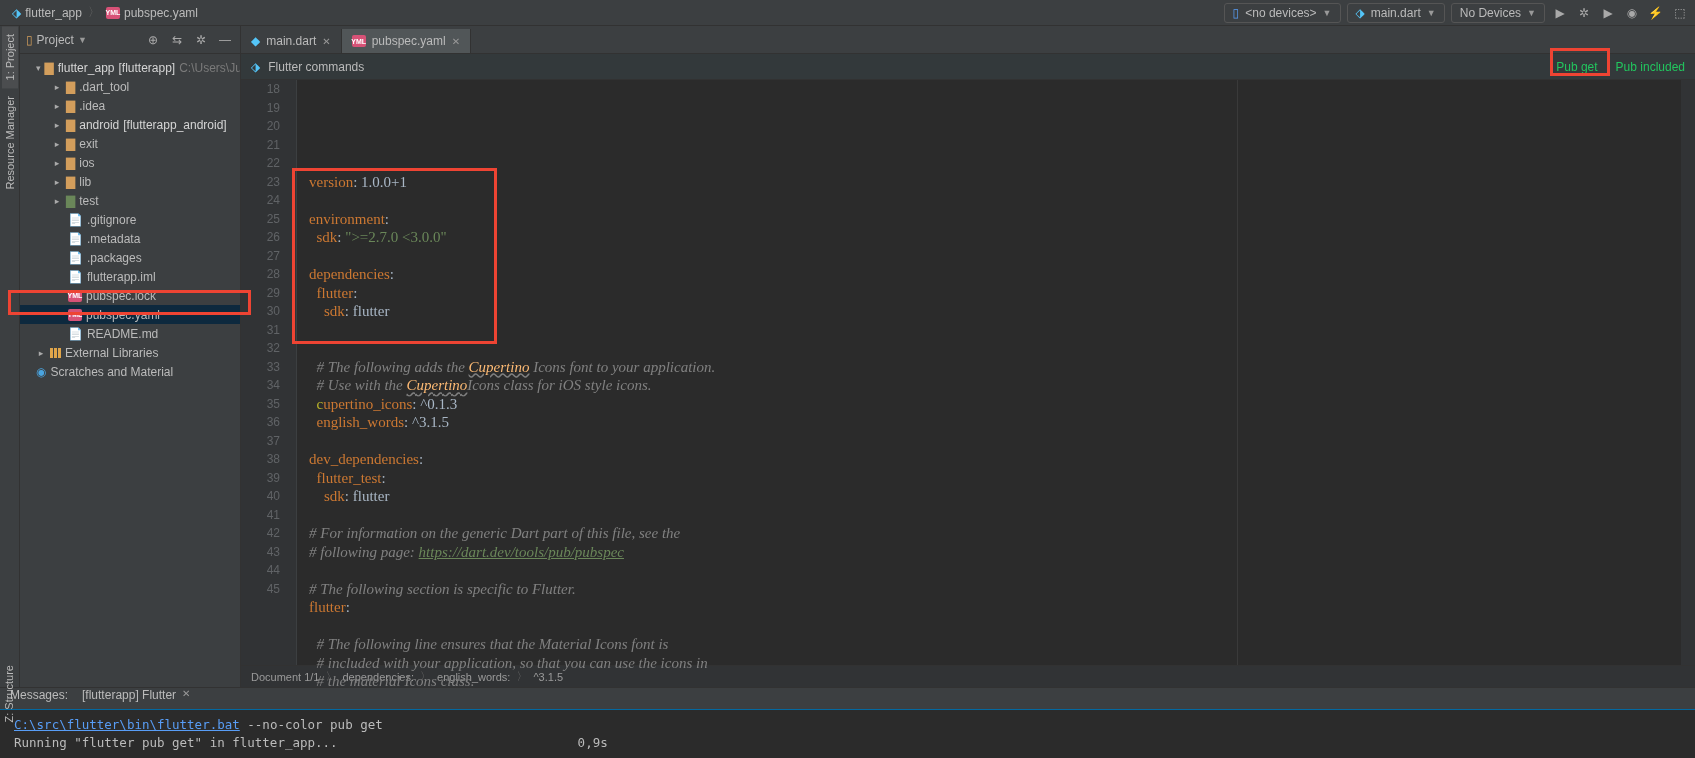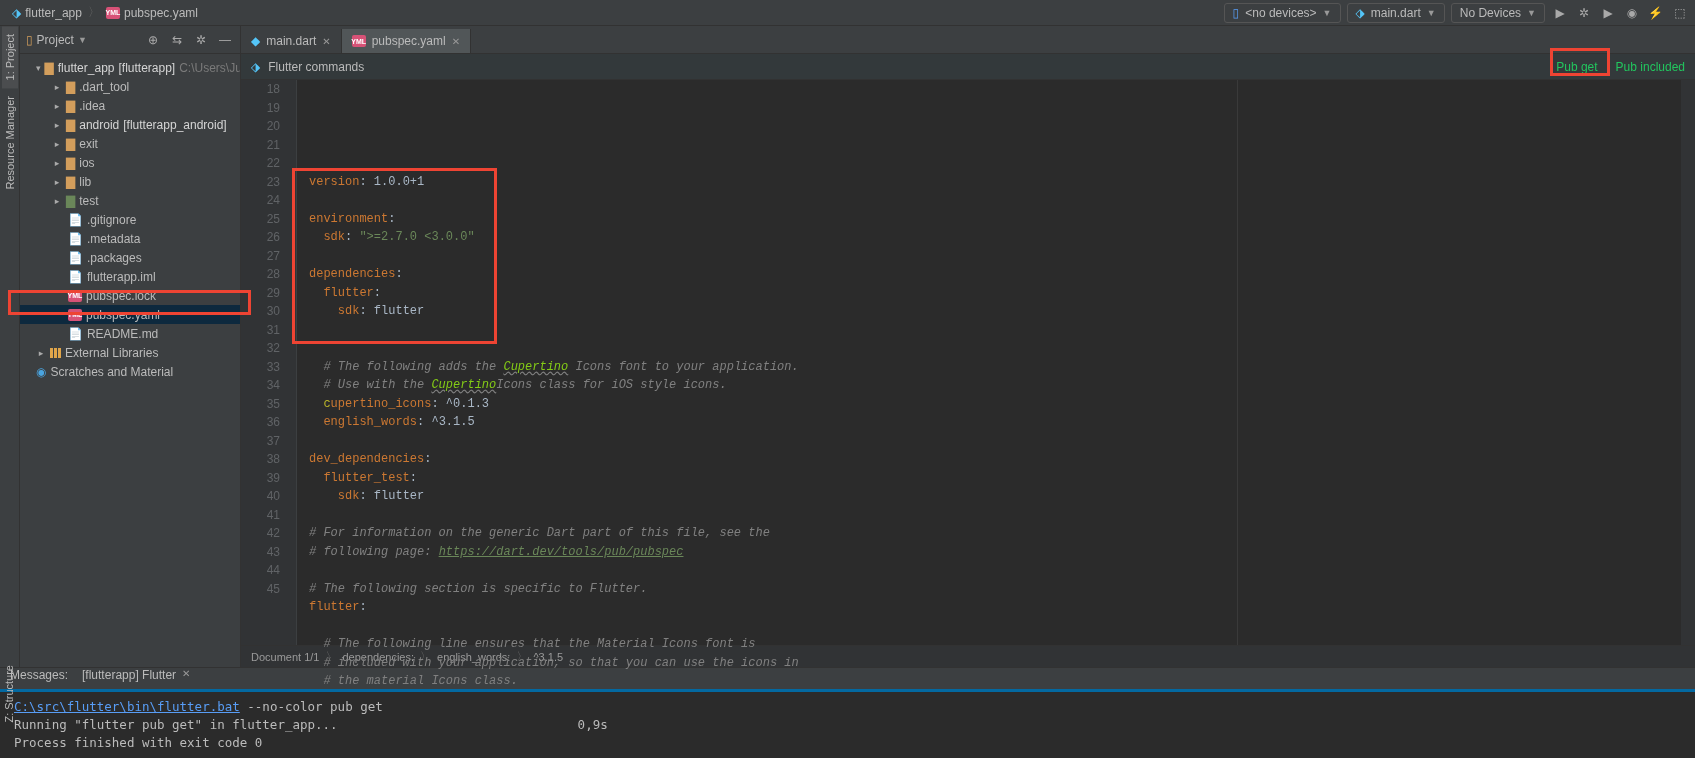--- a/index.html
+++ b/index.html
@@ -74,37 +74,37 @@
 .flutter-bar .links { margin-left:auto; display:flex; gap:18px; }
 .link { color:#22c55e; cursor:pointer; }
 
 .code-area { flex:1; display:flex; background:#2b2b2b; min-height:0; position:relative; }
 .gutter {
   width:56px; background:#313335; color:#606366; text-align:right;
   padding:0 16px 0 8px; font-family:Liberation Sans, sans-serif; font-size:12px; line-height:18.5px;
   border-right:1px solid #3c3f41;
 }
 .code {
-  flex:1; font-family:Liberation Mono, monospace; font-size:12px; line-height:18.5px;
+  flex:1; font-family:Liberation Serif, serif; font-size:15px; line-height:18.5px;
   padding-left:12px; white-space:pre; color:#a9b7c6; position:relative;
 }
 .k{color:#cc7832}.s{color:#6a8759}.c{color:#808080;font-style:italic}.clink{color:#6a8759;font-style:italic;text-decoration:underline}
-.err{color:#84cc16;text-decoration:underline wavy #808080}
+.err{color:#fdba74;text-decoration:underline wavy #808080}
 .hl-line{ position:absolute; left:0; right:0; height:18.5px; background:#323232; z-index:-1; }
 .red-box { position:absolute; border:3px solid #e43; pointer-events:none; }
 .right-ruler { position:absolute; left:940px; top:0; bottom:0; width:1px; background:#3a3a3a; }
 .right-minimap { width:14px; background:#313335; }
 .breadcrumb-bar { height:22px; background:#313335; border-top:1px solid #323232; display:flex; align-items:center; padding:0 10px; gap:6px; color:#9a9a9a; font-size:11px; }
 .breadcrumb-bar .sep{color:#666}
 .messages-bar { height:22px; background:#3c3f41; border-top:1px solid #323232; display:flex; padding:0 10px; gap:14px; font-size:12px; }
 .messages-tab { color:#bbb; }
 .messages-tab.close { color:#999; font-size:10px; margin-left:-8px; }
 .terminal {
   background:#2b2b2b; padding:6px 14px; font-family:Consolas,monospace; font-size:12.5px; color:#bbb; line-height:18px;
-  border-top:3px solid #0369a1;
+  border-top:1px solid #0369a1;
 }
 .tlink { color:#589df6; text-decoration:underline; }
 .structure-label { position:absolute; left:0; bottom:30px; writing-mode:vertical-rl; transform:rotate(180deg); font-size:11px; color:#bbb; padding:6px 3px; }
 .red-box-sidebar { position:absolute; left:8px; top:290px; width:243px; height:25px; border:3px solid #e43; pointer-events:none; }
 .red-box-pubget { position:absolute; right:85px; top:48px; width:60px; height:28px; border:3px solid #e43; pointer-events:none; }
 </style>
 </head>
 <body>
 
 <div class="top-bar">
@@ -289,18 +289,17 @@
 </div>
 
 <div class="messages-bar">
   <span>Messages:</span>
   <span class="messages-tab">[flutterapp] Flutter</span>
   <span class="messages-tab close">✕</span>
 </div>
 <div class="terminal">
   <div><span class="tlink">C:\src\flutter\bin\flutter.bat</span><span> --no-color pub get</span></div>
   <div><span>Running "flutter pub get" in flutter_app...</span><span style="display:inline-block;width:240px"></span><span>0,9s</span></div>
-  <div>Process finished with exit code 0</div>
 </div>
 
 <div class="structure-label">Z: Structure</div>
 <div class="red-box-sidebar"></div>
 <div class="red-box-pubget"></div>
 
 </body></html>

